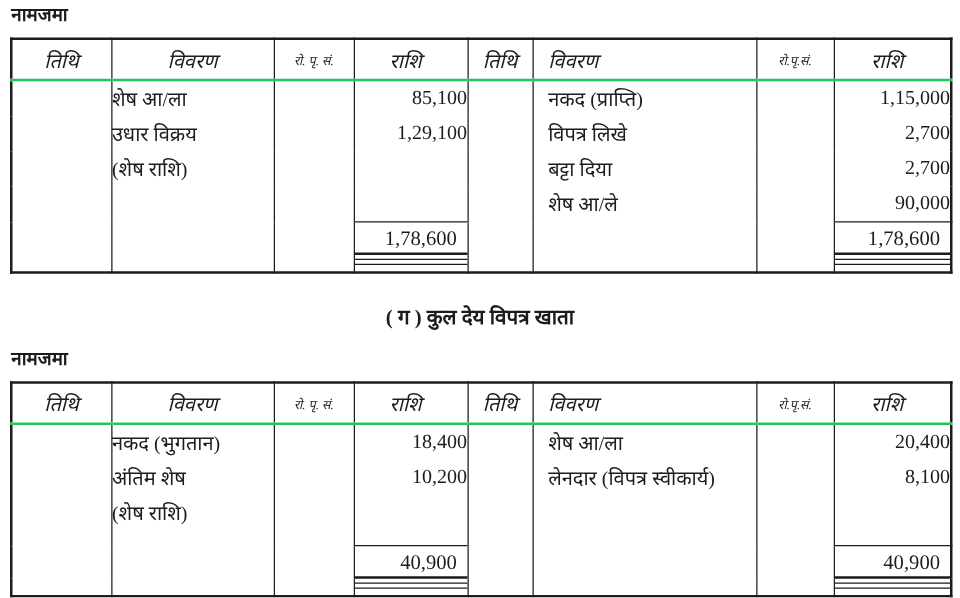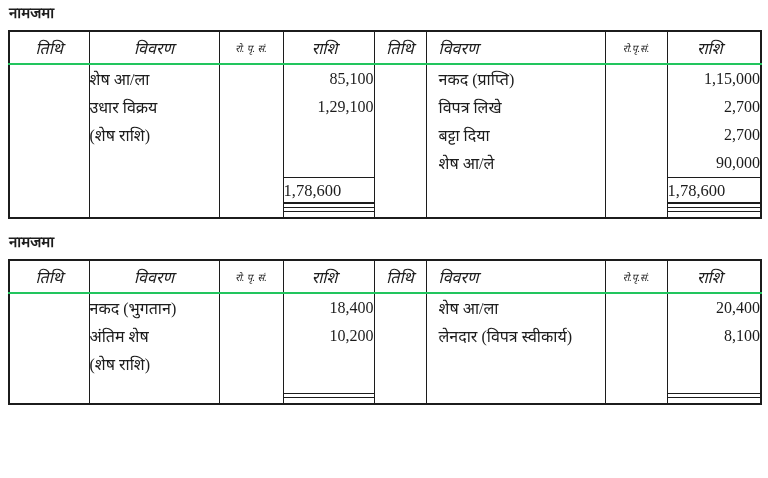--- a/index.html
+++ b/index.html
@@ -65,21 +65,21 @@
   td.c-amt {
     text-align: right;
     padding-right: 8px;
     font-size: 16.5px;
   }
   tr.spacer td { height: 12px; }
   tr.total td { height: 26px; vertical-align: bottom; }
   td.total-cell { border-top: 1.5px solid #1c1c1c; }
   .total-num {
     border-bottom: 2px solid #1c1c1c;
-    text-align: left;
+    text-align: right;
     padding: 2px 8px 1px 0;
     font-size: 16.5px;
   }
   tr.dbl td { height: 13px; vertical-align: top; }
   .dbl-rule {
     height: 3px;
     margin-top: 3px;
     border-top: 1.5px solid #1c1c1c;
     border-bottom: 1.5px solid #1c1c1c;
   }
@@ -191,20 +191,21 @@
           <td></td>
           <td></td>
           <td>
               <div class="dbl-rule"></div>
             </td>
         </tr>
       </tbody>
     </table>
   </section>
 
+  <h2 class="caption">( ग ) कुल देय विपत्र खाता</h2>
 
   <section>
     <div class="side-labels second">
       <span>नाम</span>
       <span>जमा</span>
     </div>
 
     <table class="ledger">
       <colgroup>
         <col style="width:80px">
@@ -262,20 +263,34 @@
           <td></td>
           <td></td>
           <td></td>
           <td></td>
           <td></td>
           <td></td>
           <td></td>
           <td></td>
         </tr>
 
+        <tr class="total">
+          <td></td>
+          <td></td>
+          <td></td>
+          <td class="total-cell">
+            <div class="total-num">40,900</div>
+          </td>
+          <td></td>
+          <td></td>
+          <td></td>
+          <td class="total-cell">
+            <div class="total-num">40,900</div>
+          </td>
+        </tr>
         <tr class="dbl">
           <td></td>
           <td></td>
           <td></td>
           <td>
               <div class="dbl-rule"></div>
             </td>
           <td></td>
           <td></td>
           <td></td>

